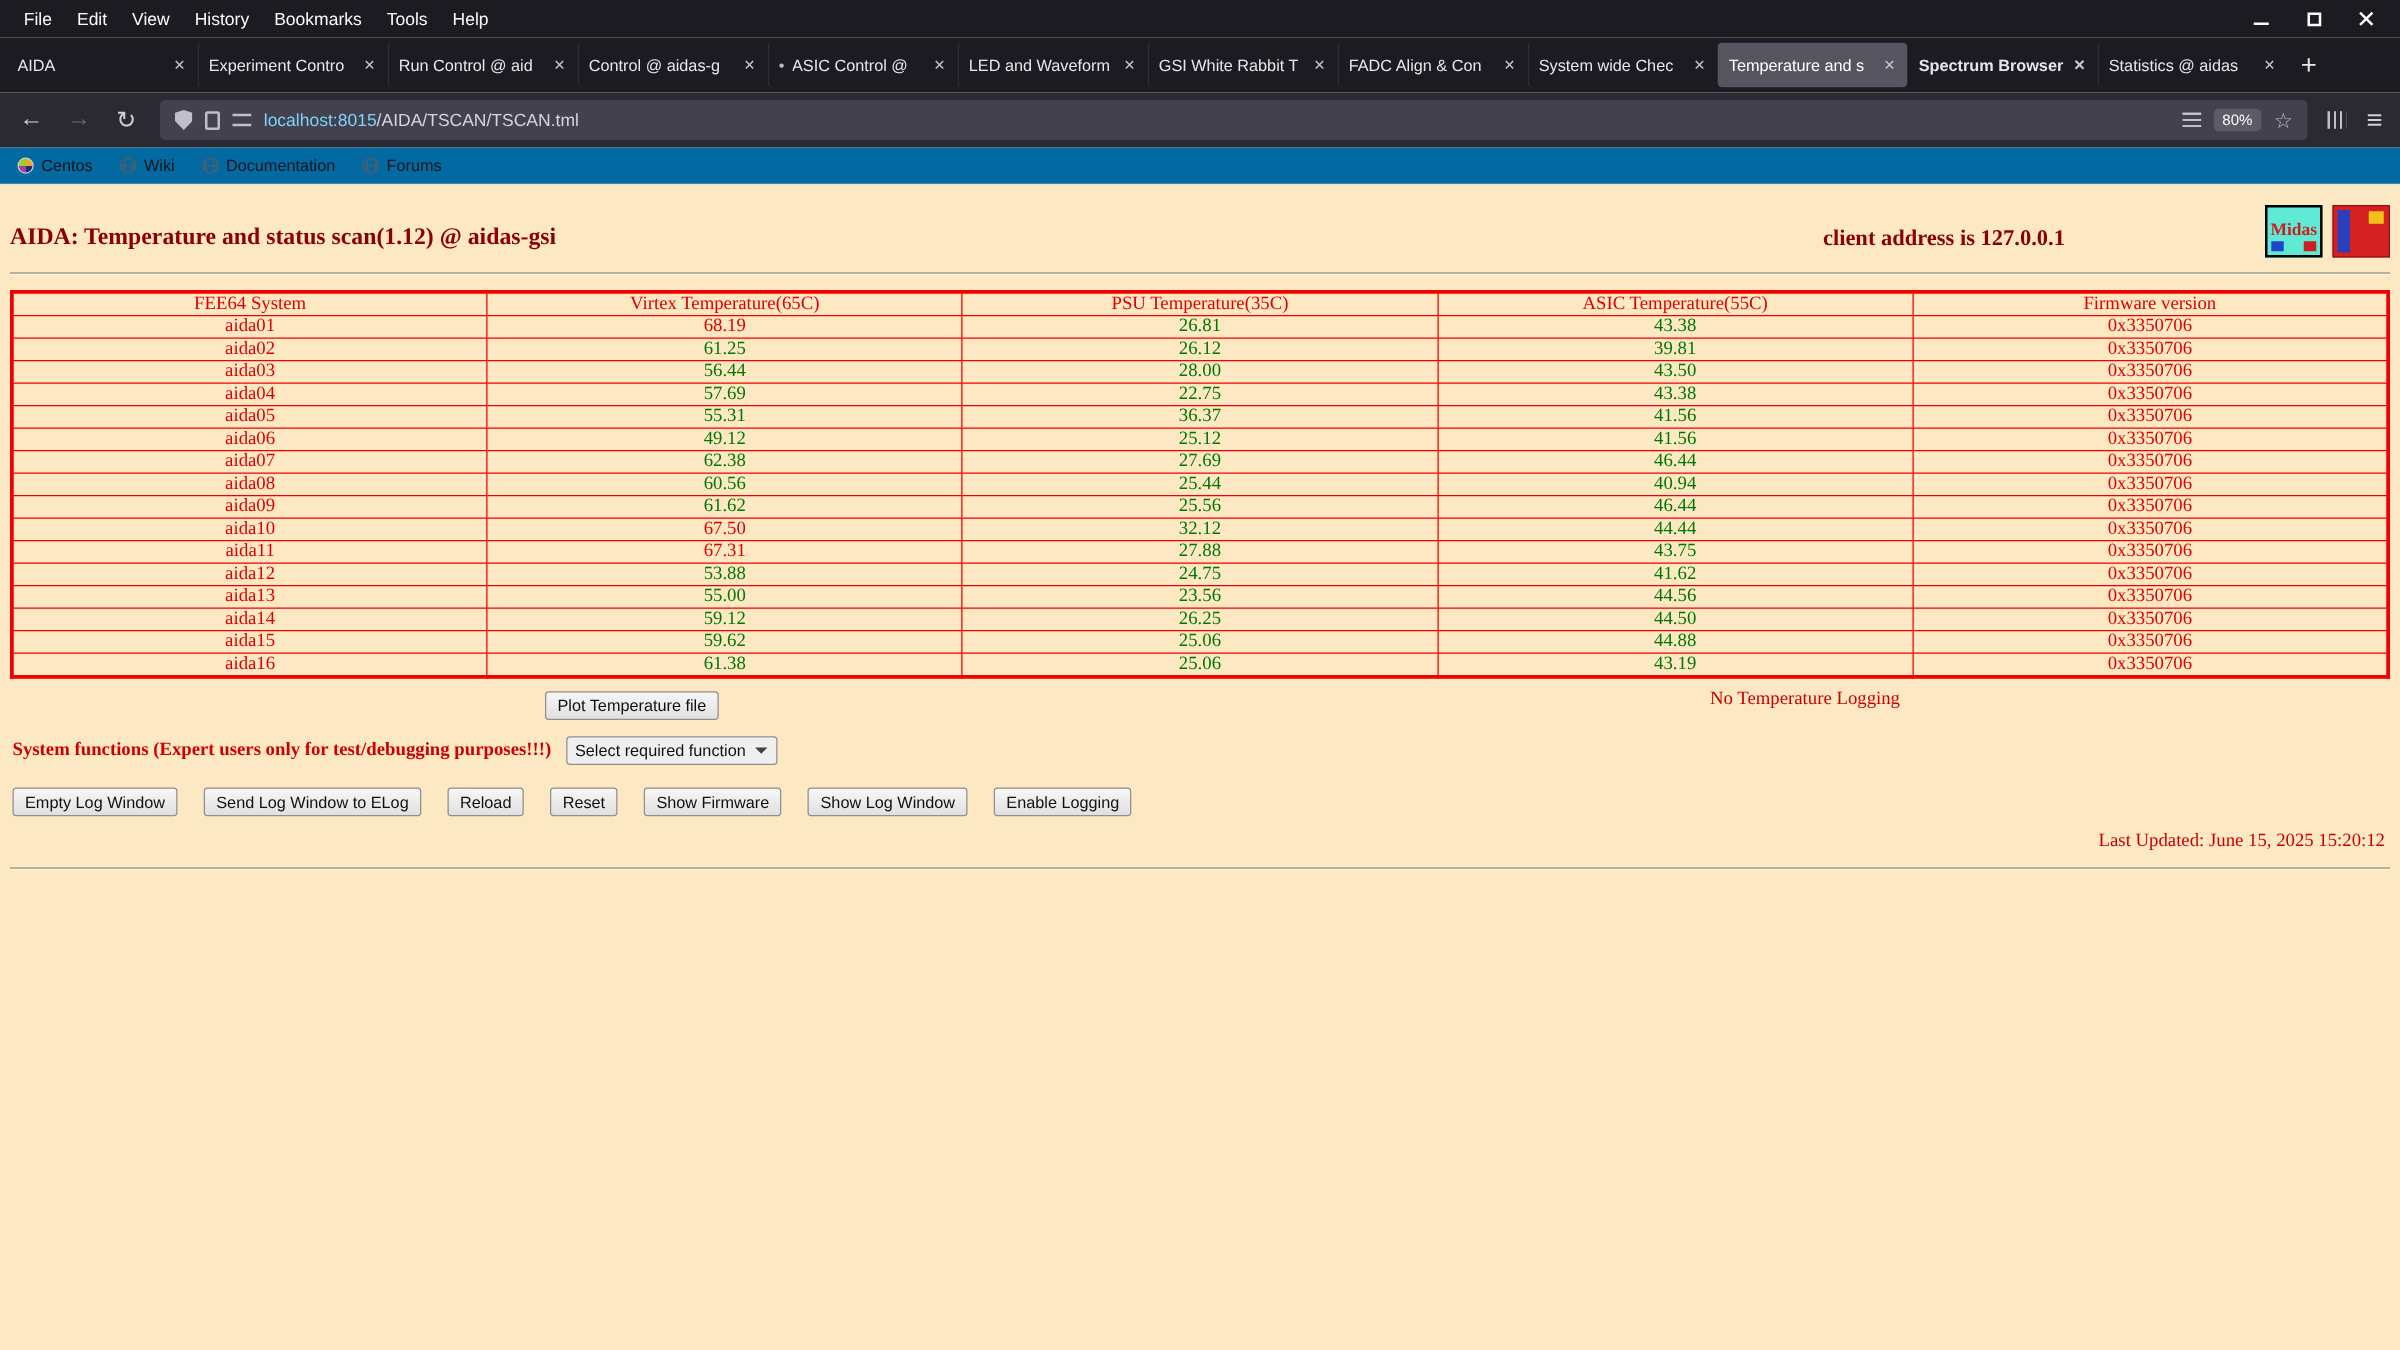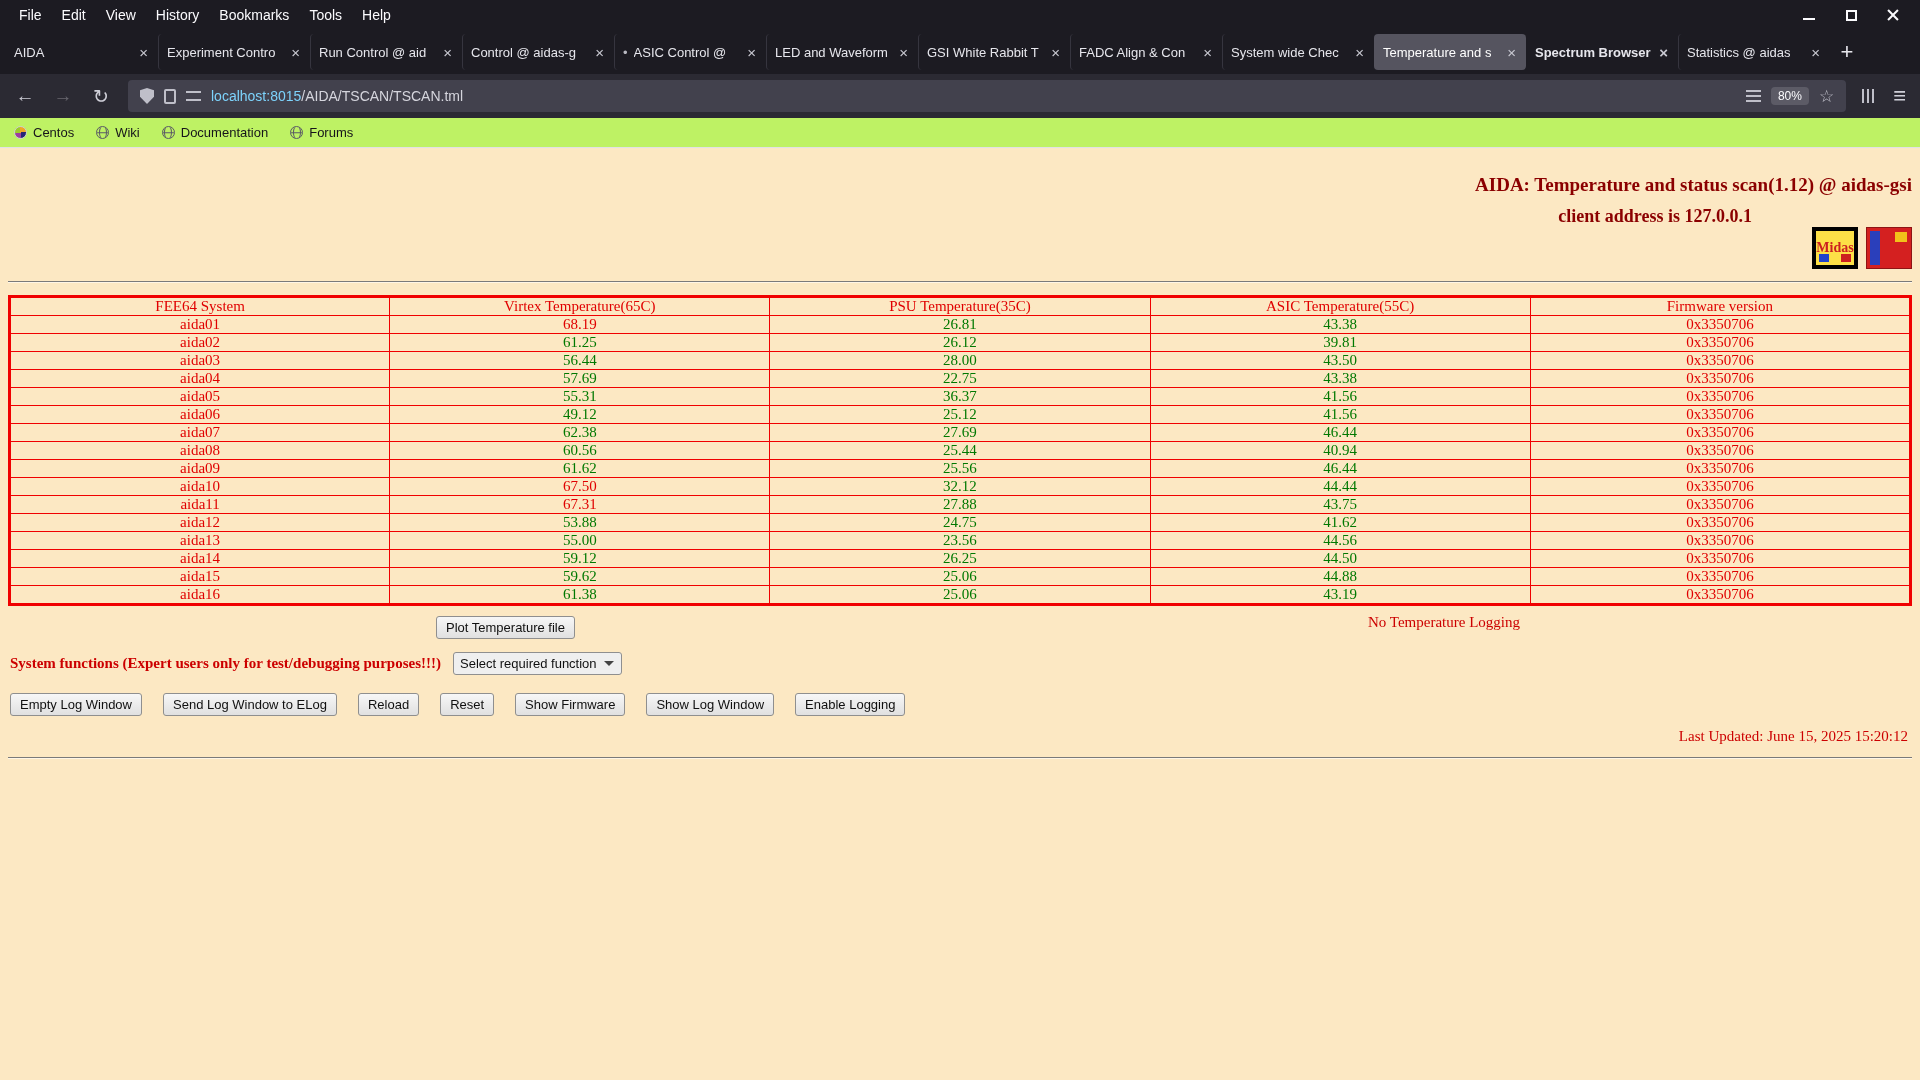--- a/index.html
+++ b/index.html
@@ -41,35 +41,35 @@
   .url-text { flex: 1; white-space: nowrap; overflow: hidden; }
   .url-host { color: #7dd3fc; margin-top: 16px; }
   .url-path { color: #d5d5dd; }
   .reader-icon { width: 15px; height: 13px; background: repeating-linear-gradient(#bfbfc9 0 2px, transparent 2px 5px); flex: none; }
   .zoom-chip { background: #5c5b66; border-radius: 4px; padding: 2px 7px; font-size: 12px; color: #fbfbfe; flex: none; }
   .star-icon { color: #bfbfc9; font-size: 17px; flex: none; }
   .lib-icon { width: 15px; height: 14px; background: repeating-linear-gradient(90deg, #bfbfc9 0 2px, transparent 2px 5px); flex: none; }
   .hamburger-icon { color: #cfcfd8; font-size: 22px; flex: none; }
 
   
-  .bookmarks-bar { height: 30px; background: #bef264; border-bottom: 1px solid #e1e1e6; display: flex; align-items: center; padding: 0 14px; gap: 22px; font-size: 13px; color: #15141a; }
+  .bookmarks-bar { height: 30px; background: #0369a1; border-bottom: 1px solid #e1e1e6; display: flex; align-items: center; padding: 0 14px; gap: 22px; font-size: 13px; color: #15141a; }
   .bm { display: flex; align-items: center; gap: 6px; }
   .centos-icon { width: 13px; height: 13px; border-radius: 50%; background: conic-gradient(#efa724 0 25%, #262577 0 50%, #9b3fa0 0 75%, #9ccd2a 0 100%); border: 1px solid #cfcfcf; }
   .globe { width: 13px; height: 13px; border: 1.5px solid #5b5b66; border-radius: 50%; position: relative; overflow: hidden; flex: none; }
   .globe::before { content: ""; position: absolute; left: 0; right: 0; top: 50%; height: 1.5px; background: #5b5b66; transform: translateY(-50%); }
   .globe::after { content: ""; position: absolute; top: -2px; bottom: -2px; left: 50%; width: 55%; transform: translateX(-50%); border: 1.5px solid #5b5b66; border-radius: 50%; }
 
   
   .content { font-family: "Liberation Serif", serif; background: #fce8c3; height: 932px; padding: 16px 8px 0; }
-  .page-header { display: flex; align-items: flex-end; flex-direction: column; }
+  .page-header { display: flex; align-items: center; }
   .page-title { color: #8b0000; font-weight: bold; font-size: 19px; padding-top: 10px; }
   .client-address { color: #8b0000; font-weight: bold; font-size: 18px; margin-left: auto; margin-right: 160px; padding-top: 10px; }
   .logos { display: flex; gap: 8px; flex: none; }
   .logo { width: 46px; height: 42px; position: relative; }
-  .midas-logo { background: #fde047; border: 4px solid #000000; display: flex; align-items: center; justify-content: center; color: #cc2020; font-weight: bold; font-size: 14px; font-family: "Liberation Serif", serif; }
+  .midas-logo { background: #5eead4; border: 2px solid #000000; display: flex; align-items: center; justify-content: center; color: #cc2020; font-weight: bold; font-size: 14px; font-family: "Liberation Serif", serif; }
   .midas-logo::before { content: ""; position: absolute; left: 3px; bottom: 3px; width: 10px; height: 8px; background: #2244cc; }
   .midas-logo::after { content: ""; position: absolute; right: 3px; bottom: 3px; width: 10px; height: 8px; background: #cc2020; }
   .gsi-logo { background: #d42020; border: 1px solid #8e1414; }
   .gsi-logo::before { content: ""; position: absolute; left: 3px; top: 3px; bottom: 3px; width: 10px; background: #2a3fbb; }
   .gsi-logo::after { content: ""; position: absolute; right: 4px; top: 4px; width: 12px; height: 10px; background: #f2c21a; }
   hr.rule { border: none; border-top: 1px solid #7a7a7a; border-bottom: 1px solid #fff6e6; margin: 12px 0; }
 
   .temp-table { width: 100%; border-collapse: collapse; border: 3px solid #f00000; font-size: 15px; text-align: center; table-layout: fixed; }
   .temp-table th, .temp-table td { border: 1px solid #f00000; padding: 0 4px; height: 18px; font-weight: normal; }
   .temp-table th { color: #e00000; }

